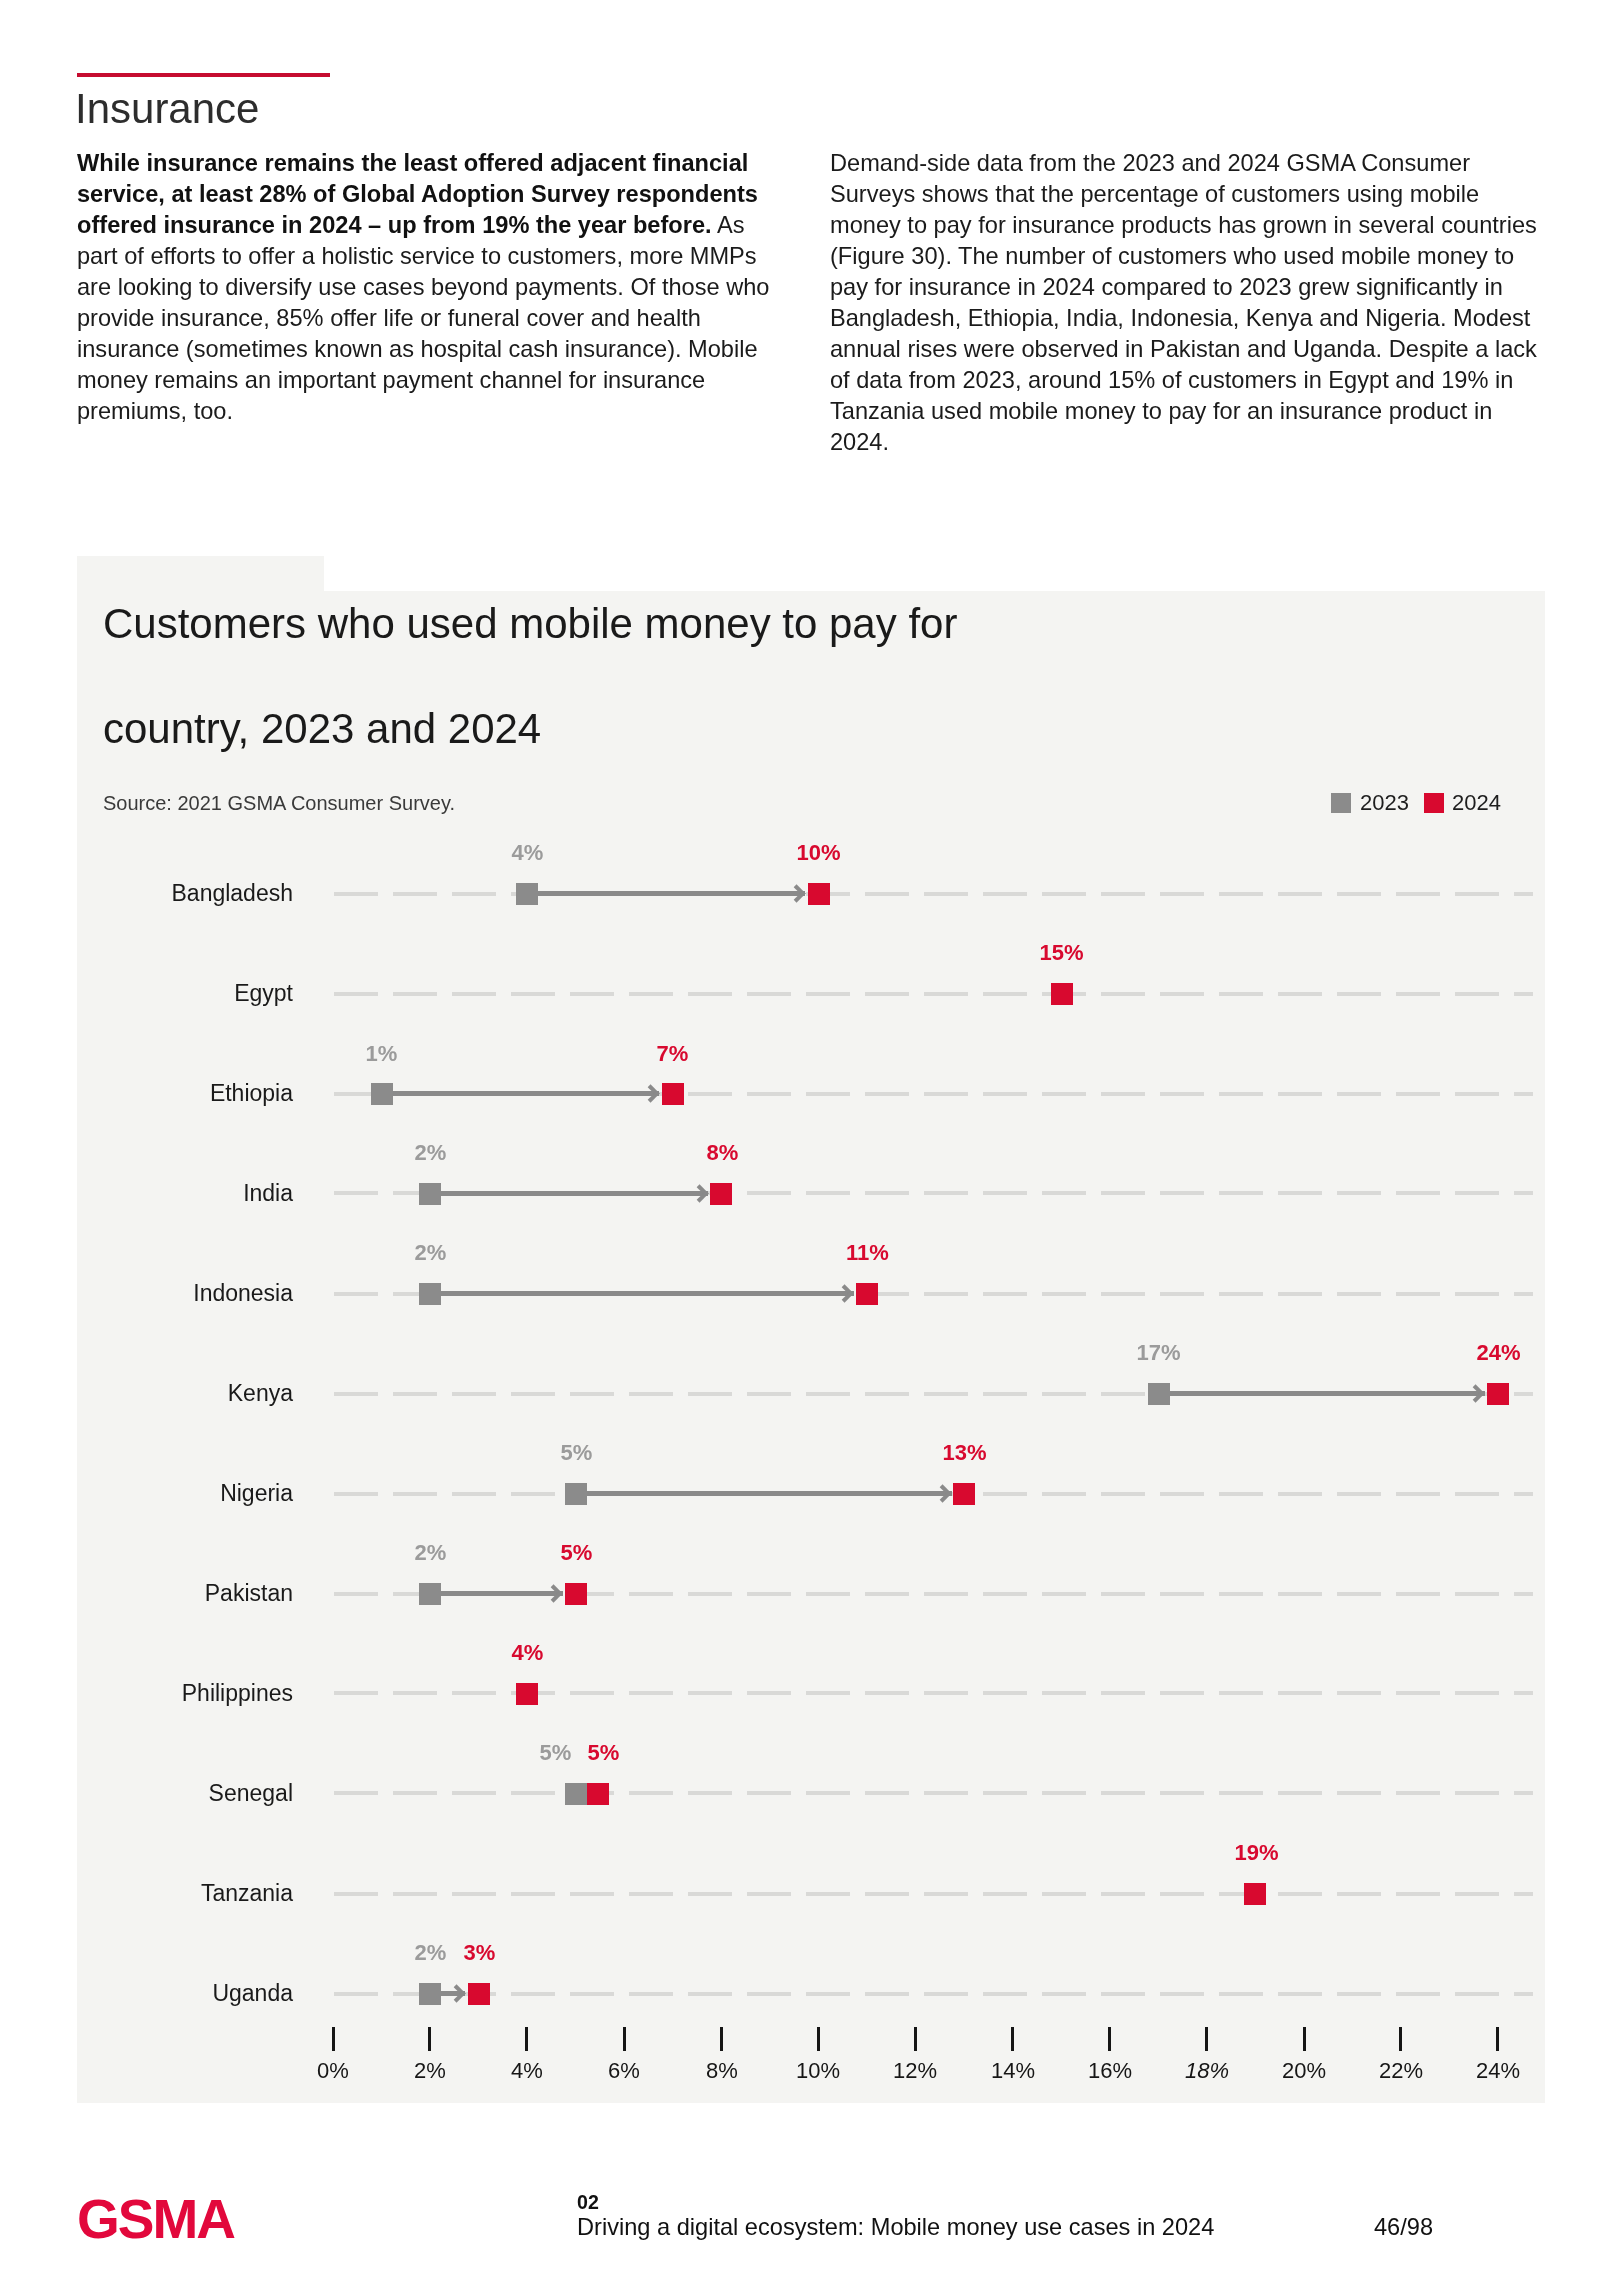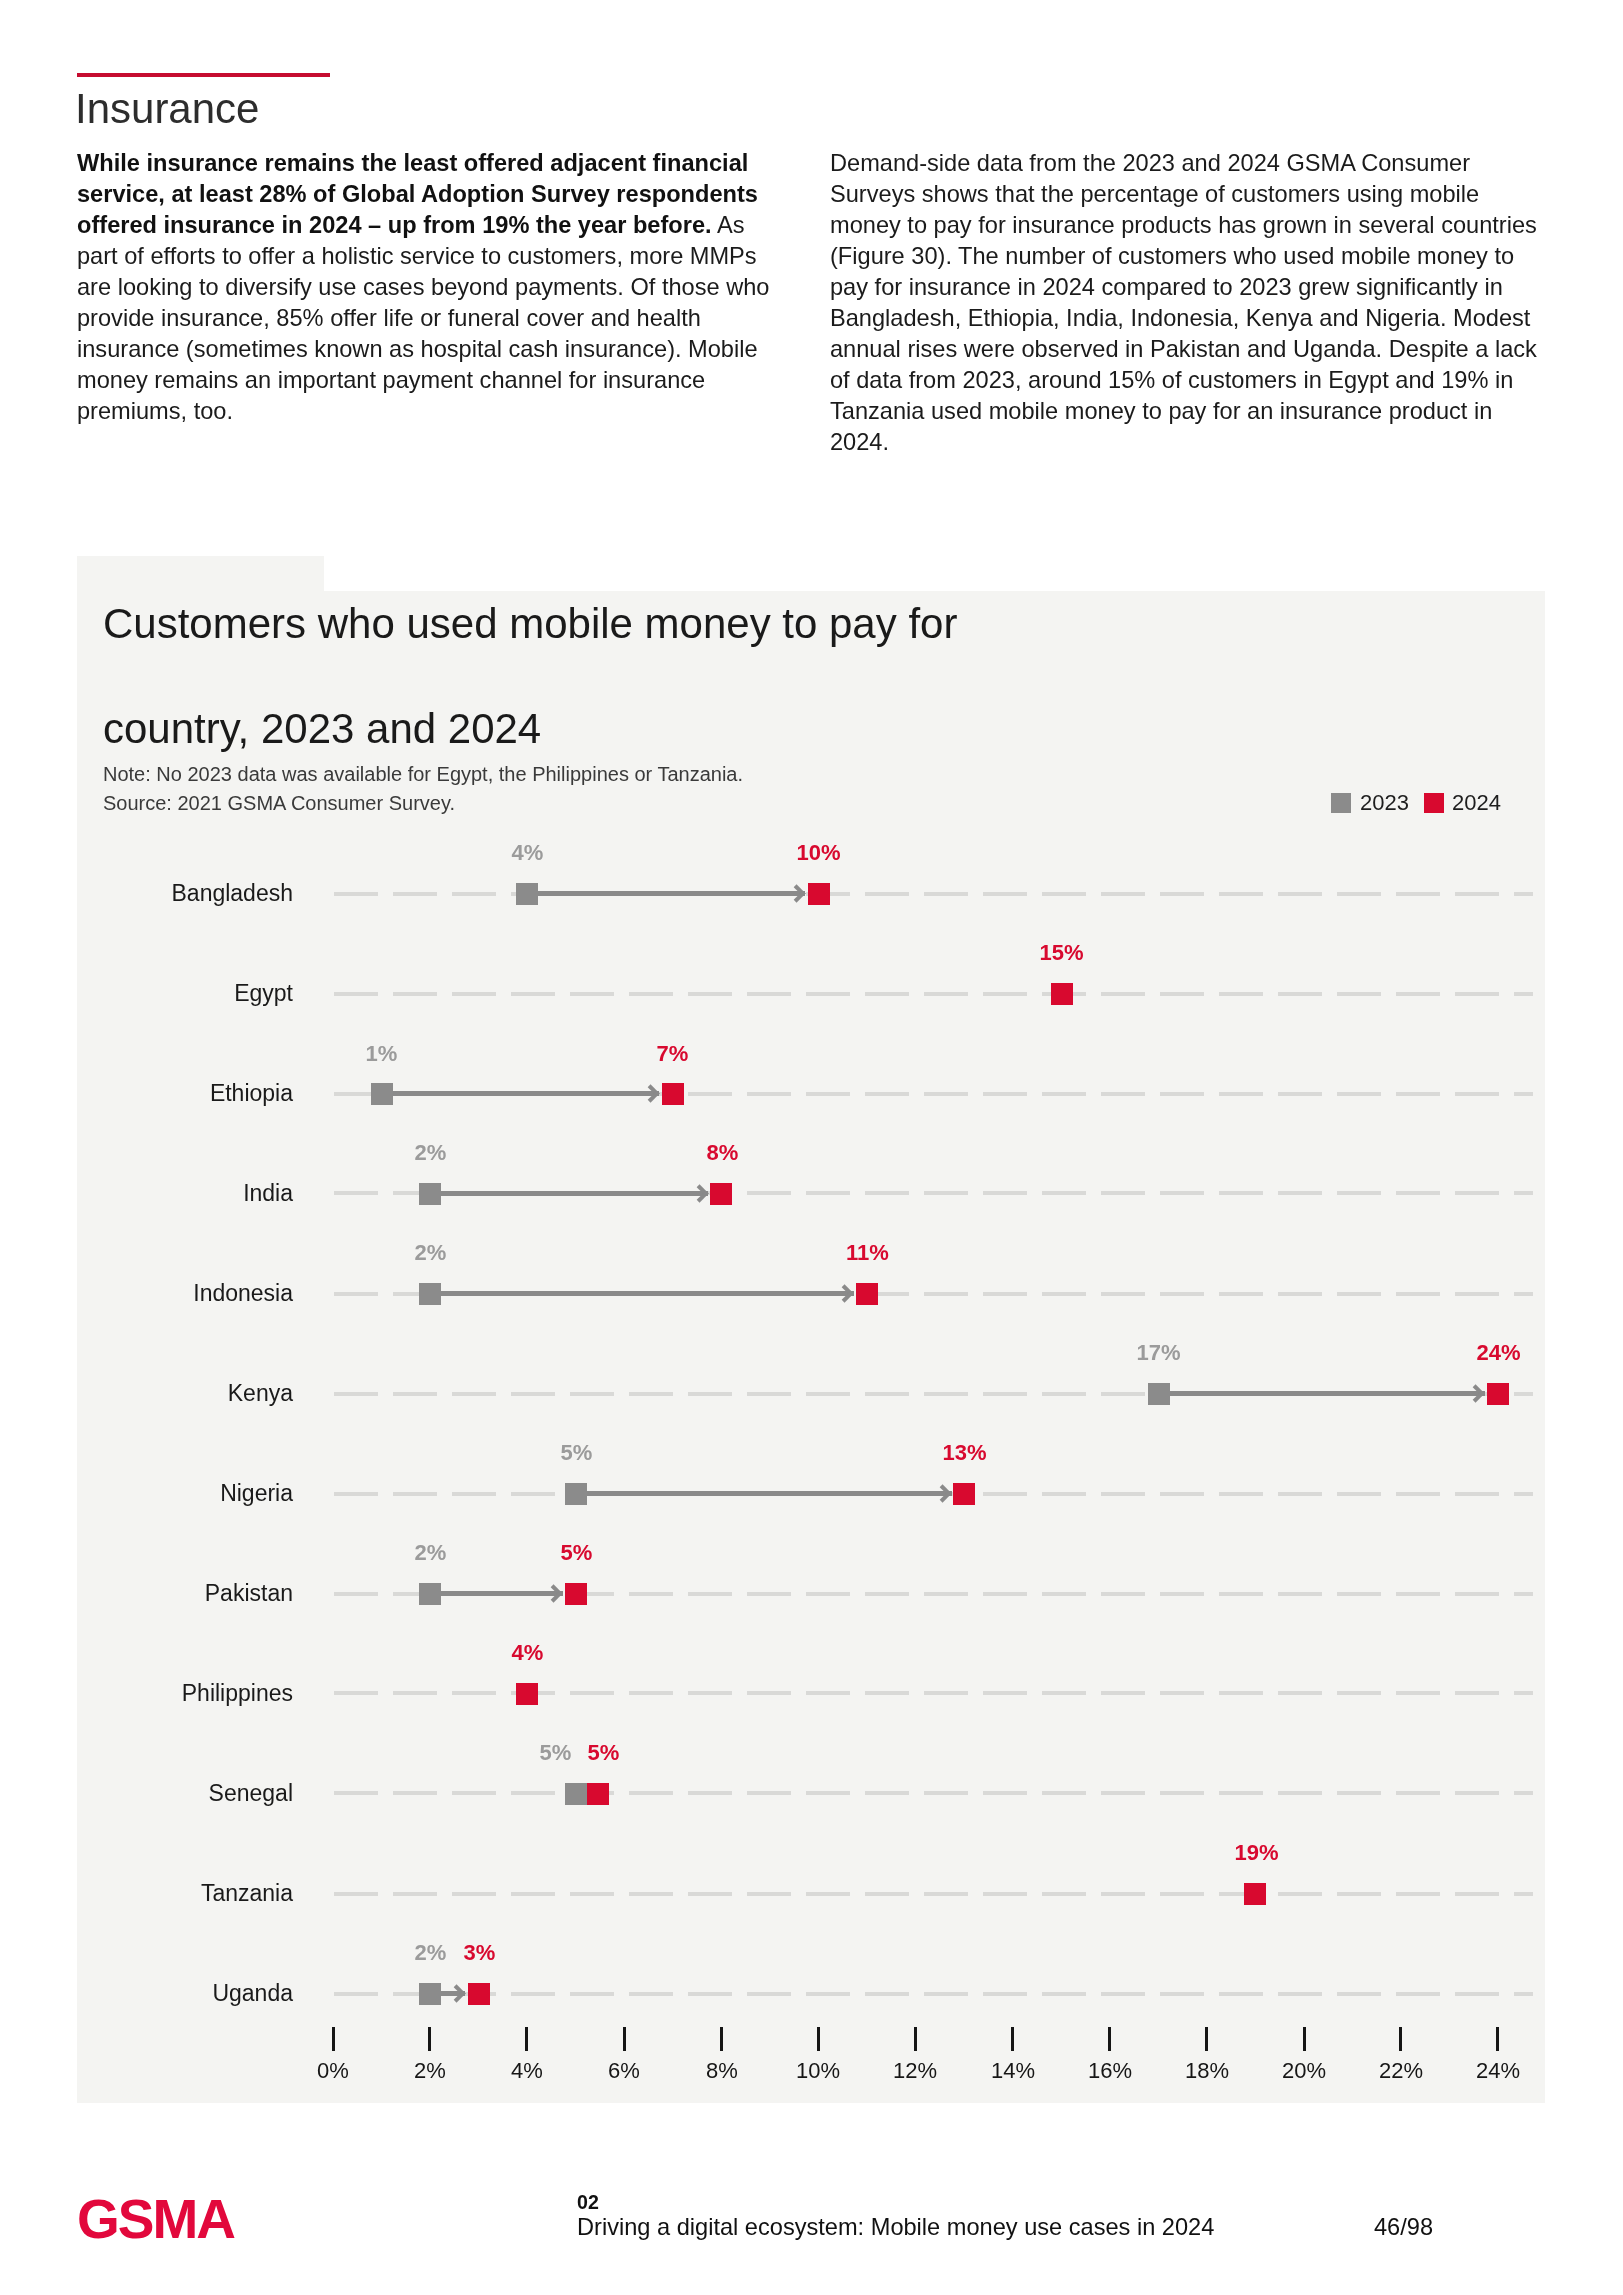--- a/index.html
+++ b/index.html
@@ -57,21 +57,20 @@
 
   <div class="abs figure">
     <div class="abs fig-tab">
       <div class="abs fig-label">Figure 30</div>
     </div>
     <div class="abs fig-body"></div>
 
     <div class="abs fig-title-line" style="top:42px;">Customers who used mobile money to pay for</div>
     <div class="abs fig-title-line" style="top:147px;">country, 2023 and 2024</div>
 
-    <div class="abs fig-note" style="top:205px;">Note: No 2023 data was available for Egypt, the Philippines or Tanzania.</div>
     <div class="abs fig-note" style="top:234px;">Source: 2021 GSMA Consumer Survey.</div>
 
     <div class="abs">
         <div class="abs legend-swatch" style="left: 1254px; top: 237px; background: rgb(139, 139, 139);"></div>
         <div class="abs legend-label" style="left: 1283px; top: 236px;">2023</div>
         <div class="abs legend-swatch" style="left: 1347px; top: 237px; background: rgb(216, 9, 47);"></div>
         <div class="abs legend-label" style="left: 1375px; top: 236px;">2024</div>
       </div>
 
     <div class="abs" style="left:0;top:0;width:1468px;height:1546px;">
@@ -169,21 +168,21 @@
         <div class="abs tick-label" style="left: 645px; top: 1502px;">8%</div>
         <div class="abs tick" style="left: 740px; top: 1471px;"></div>
         <div class="abs tick-label" style="left: 741px; top: 1502px;">10%</div>
         <div class="abs tick" style="left: 837px; top: 1471px;"></div>
         <div class="abs tick-label" style="left: 838px; top: 1502px;">12%</div>
         <div class="abs tick" style="left: 934px; top: 1471px;"></div>
         <div class="abs tick-label" style="left: 936px; top: 1502px;">14%</div>
         <div class="abs tick" style="left: 1031px; top: 1471px;"></div>
         <div class="abs tick-label" style="left: 1033px; top: 1502px;">16%</div>
         <div class="abs tick" style="left: 1128px; top: 1471px;"></div>
-        <div class="abs tick-label" style="left: 1130px; top: 1502px;">18%</div>
+        <div class="abs tick-label" style="left: 1130px; top: 1502px; font-style: italic;">18%</div>
         <div class="abs tick" style="left: 1226px; top: 1471px;"></div>
         <div class="abs tick-label" style="left: 1227px; top: 1502px;">20%</div>
         <div class="abs tick" style="left: 1322px; top: 1471px;"></div>
         <div class="abs tick-label" style="left: 1324px; top: 1502px;">22%</div>
         <div class="abs tick" style="left: 1419px; top: 1471px;"></div>
         <div class="abs tick-label" style="left: 1421px; top: 1502px;">24%</div>
       </div>
   </div>
 
   <div class="abs logo">GSMA</div>

